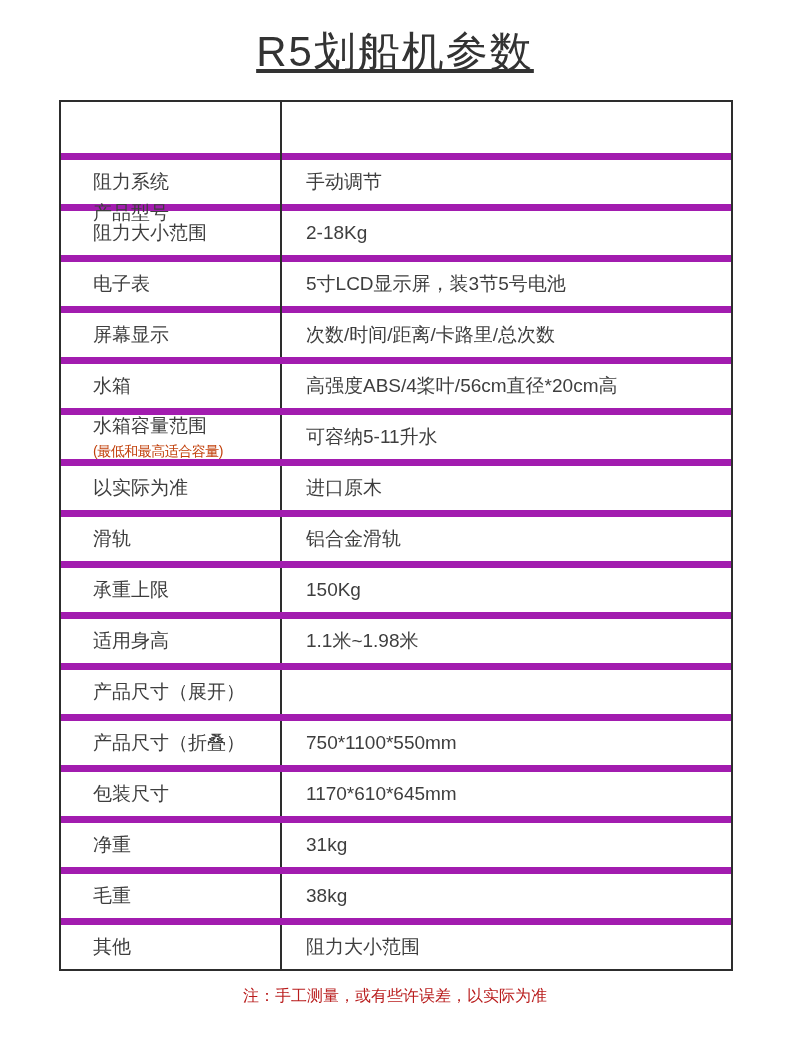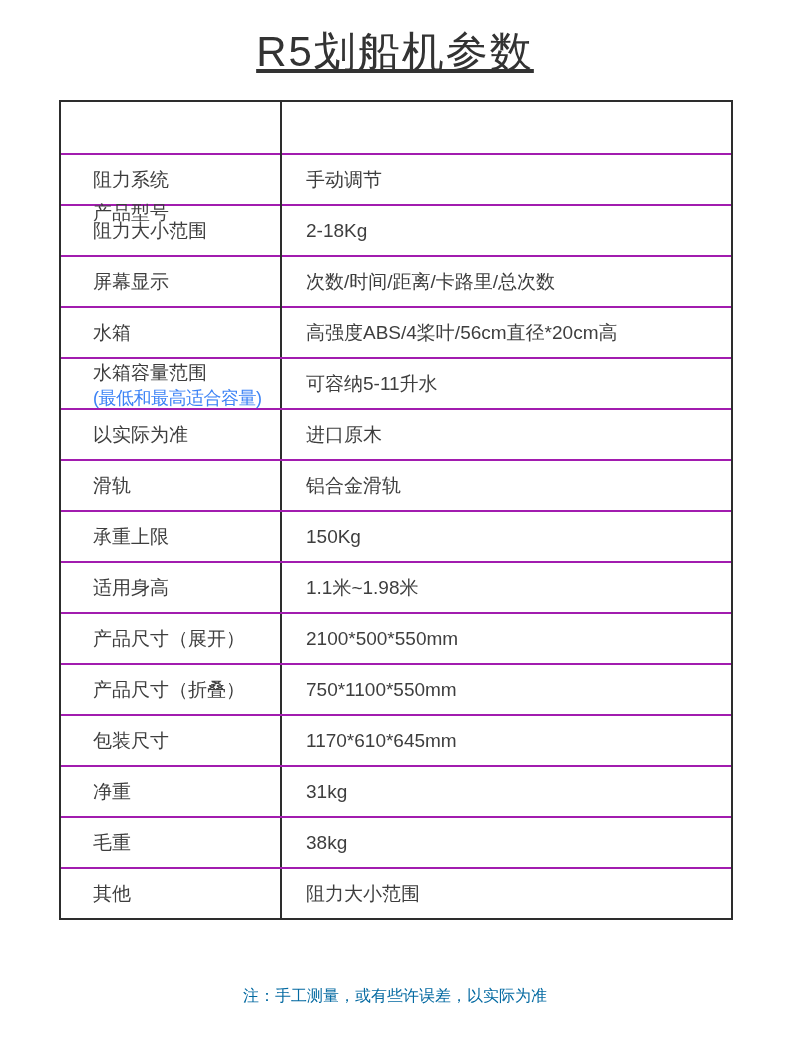--- a/index.html
+++ b/index.html
@@ -29,21 +29,21 @@
     position:absolute;
     left:59px;
     top:100px;
     width:674px;
     border:2px solid #2d2d2d;
     background:#ffffff;
   }
   .row {
     display:flex;
     height:51px;
-    border-top:2px solid #a21caf;
+    border-top:7px solid #a21caf;
   }
   .row:first-child { border-top:none;flex-direction:column; }
   .cell {
     display:flex;
     flex-direction:column;
     justify-content:center;
     font-size:19px;
     line-height:22px;
     color:#3e3e3e;
   }
@@ -53,34 +53,34 @@
     border-right:2px solid #2d2d2d;
     padding-left:32px;
     padding-right:6px;
   }
   .cell.value {
     flex:1;
     padding-left:24px;
     padding-right:8px;
   }
   .sublabel {
-    font-size:18px;
+    font-size:14px;
     line-height:16px;
     margin-top:6px;
-    color:#3b82f6;
+    color:#c2410c;
     letter-spacing:-0.5px;
   }
   .note {
     position:absolute;
     top:986px;
     left:0;
     width:100%;
     text-align:center;
     font-size:16px;
-    color:#0369a1;
+    color:#b91c1c;
   }
 </style>
 </head>
 <body>
 
 <div class="page">
 
   <div class="title">R5划船机参数</div>
 
   <div class="spec-table">
@@ -102,20 +102,28 @@
 
     <div class="row">
       <div class="cell label">
           <span>阻力大小范围</span>
         </div>
       <div class="cell value">
           <span>2-18Kg</span>
         </div>
     </div>
 
+    <div class="row">
+      <div class="cell label">
+          <span>电子表</span>
+        </div>
+      <div class="cell value">
+          <span>5寸LCD显示屏，装3节5号电池</span>
+        </div>
+    </div>
 
     <div class="row">
       <div class="cell label">
           <span>屏幕显示</span>
         </div>
       <div class="cell value">
           <span>次数/时间/距离/卡路里/总次数</span>
         </div>
     </div>
 
@@ -171,23 +179,20 @@
         </div>
       <div class="cell value">
           <span>1.1米~1.98米</span>
         </div>
     </div>
 
     <div class="row">
       <div class="cell label">
           <span>产品尺寸（展开）</span>
         </div>
-      <div class="cell value">
-          <span>2100*500*550mm</span>
-        </div>
     </div>
 
     <div class="row">
       <div class="cell label">
           <span>产品尺寸（折叠）</span>
         </div>
       <div class="cell value">
           <span>750*1100*550mm</span>
         </div>
     </div>

